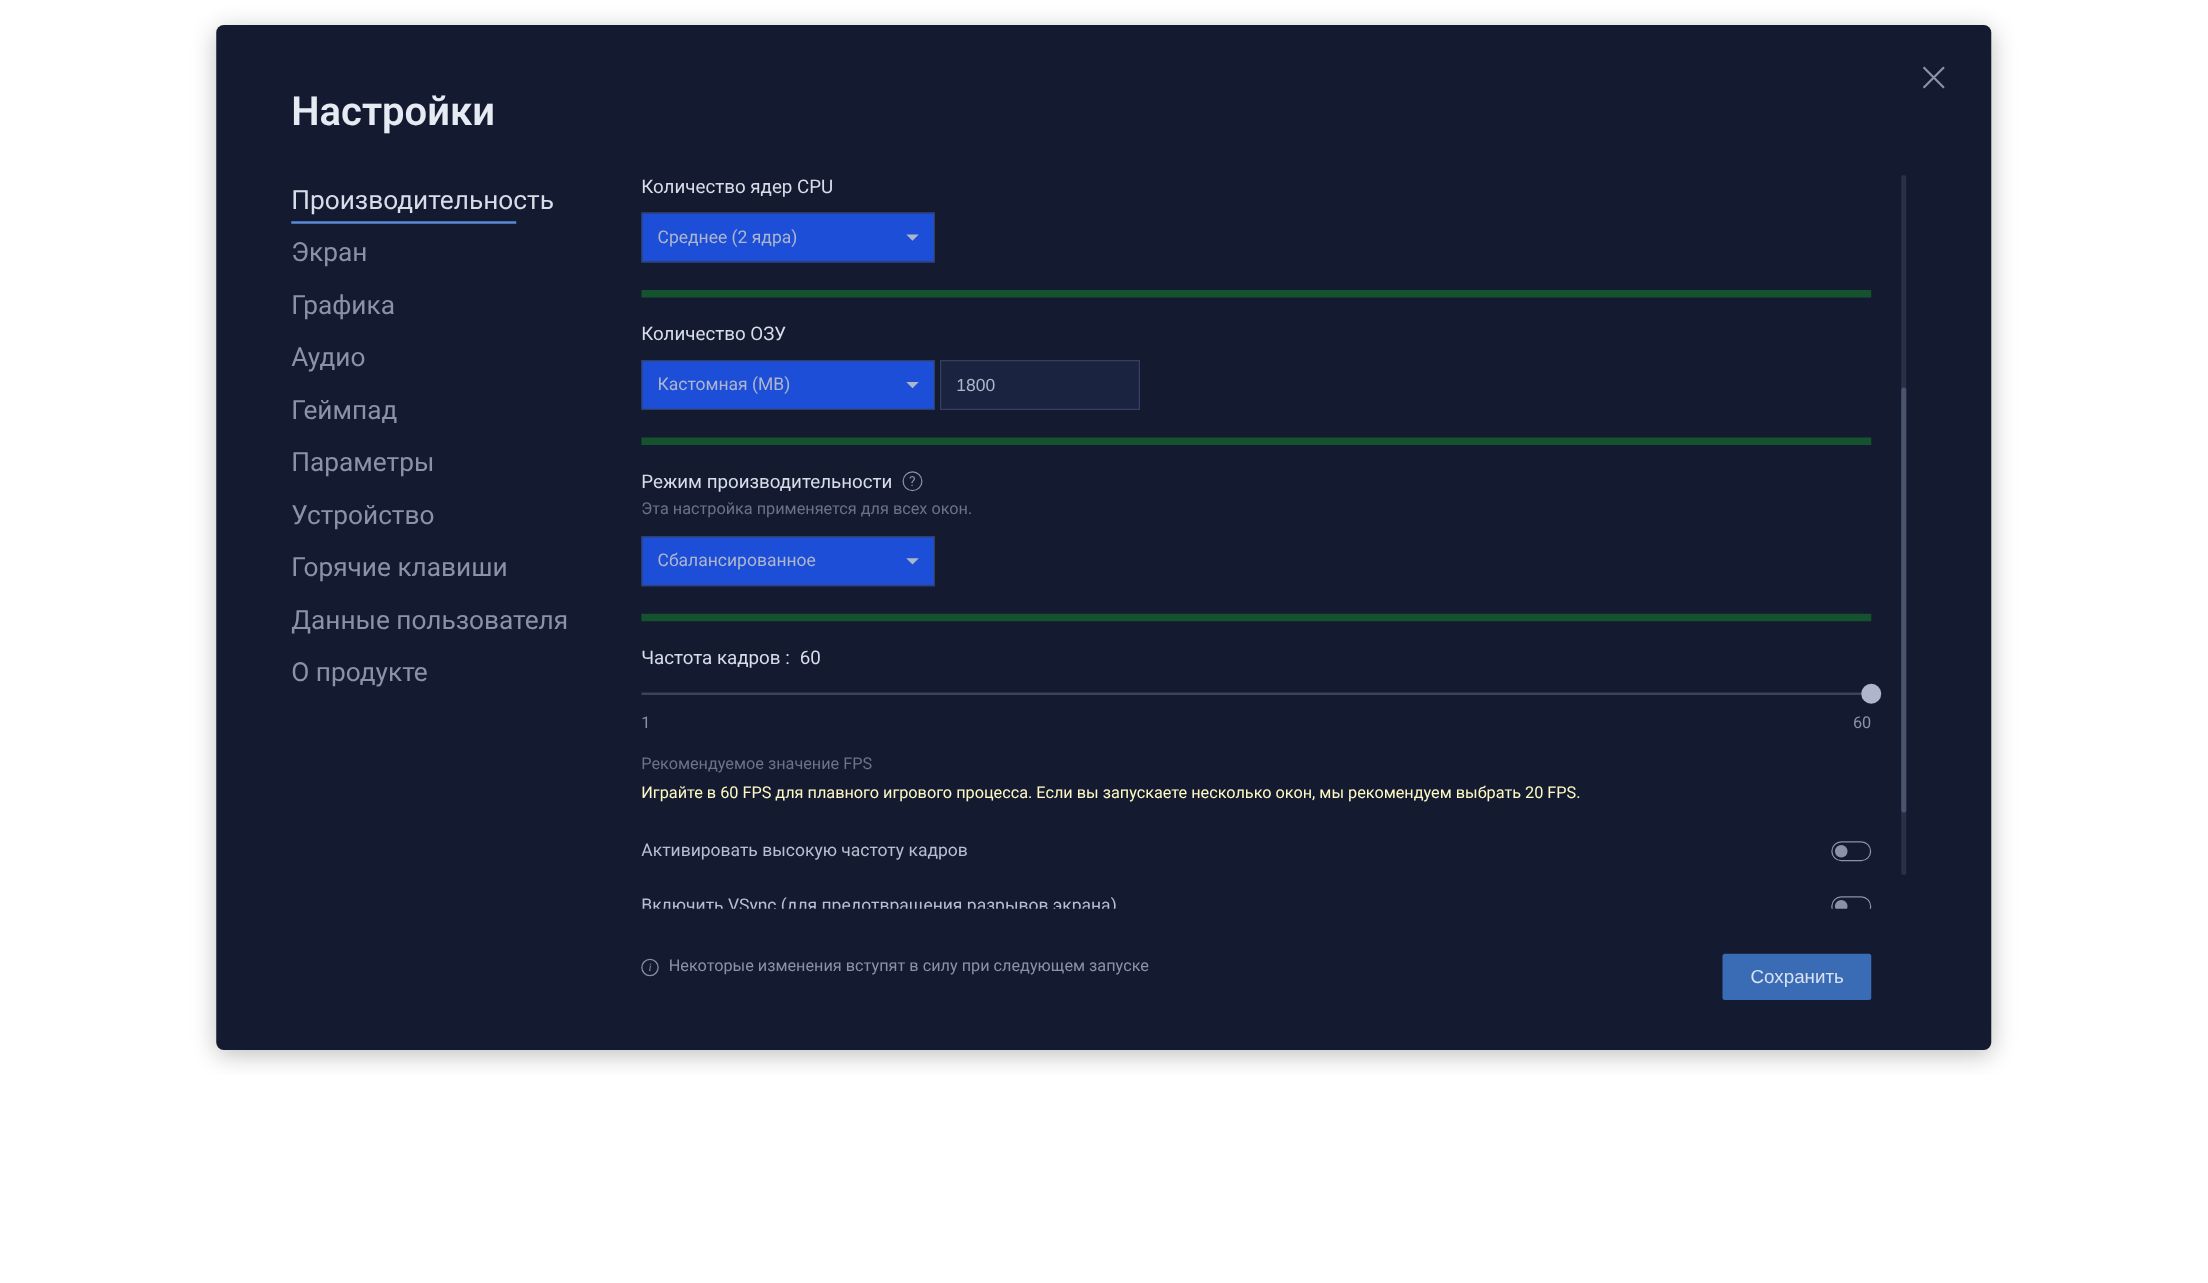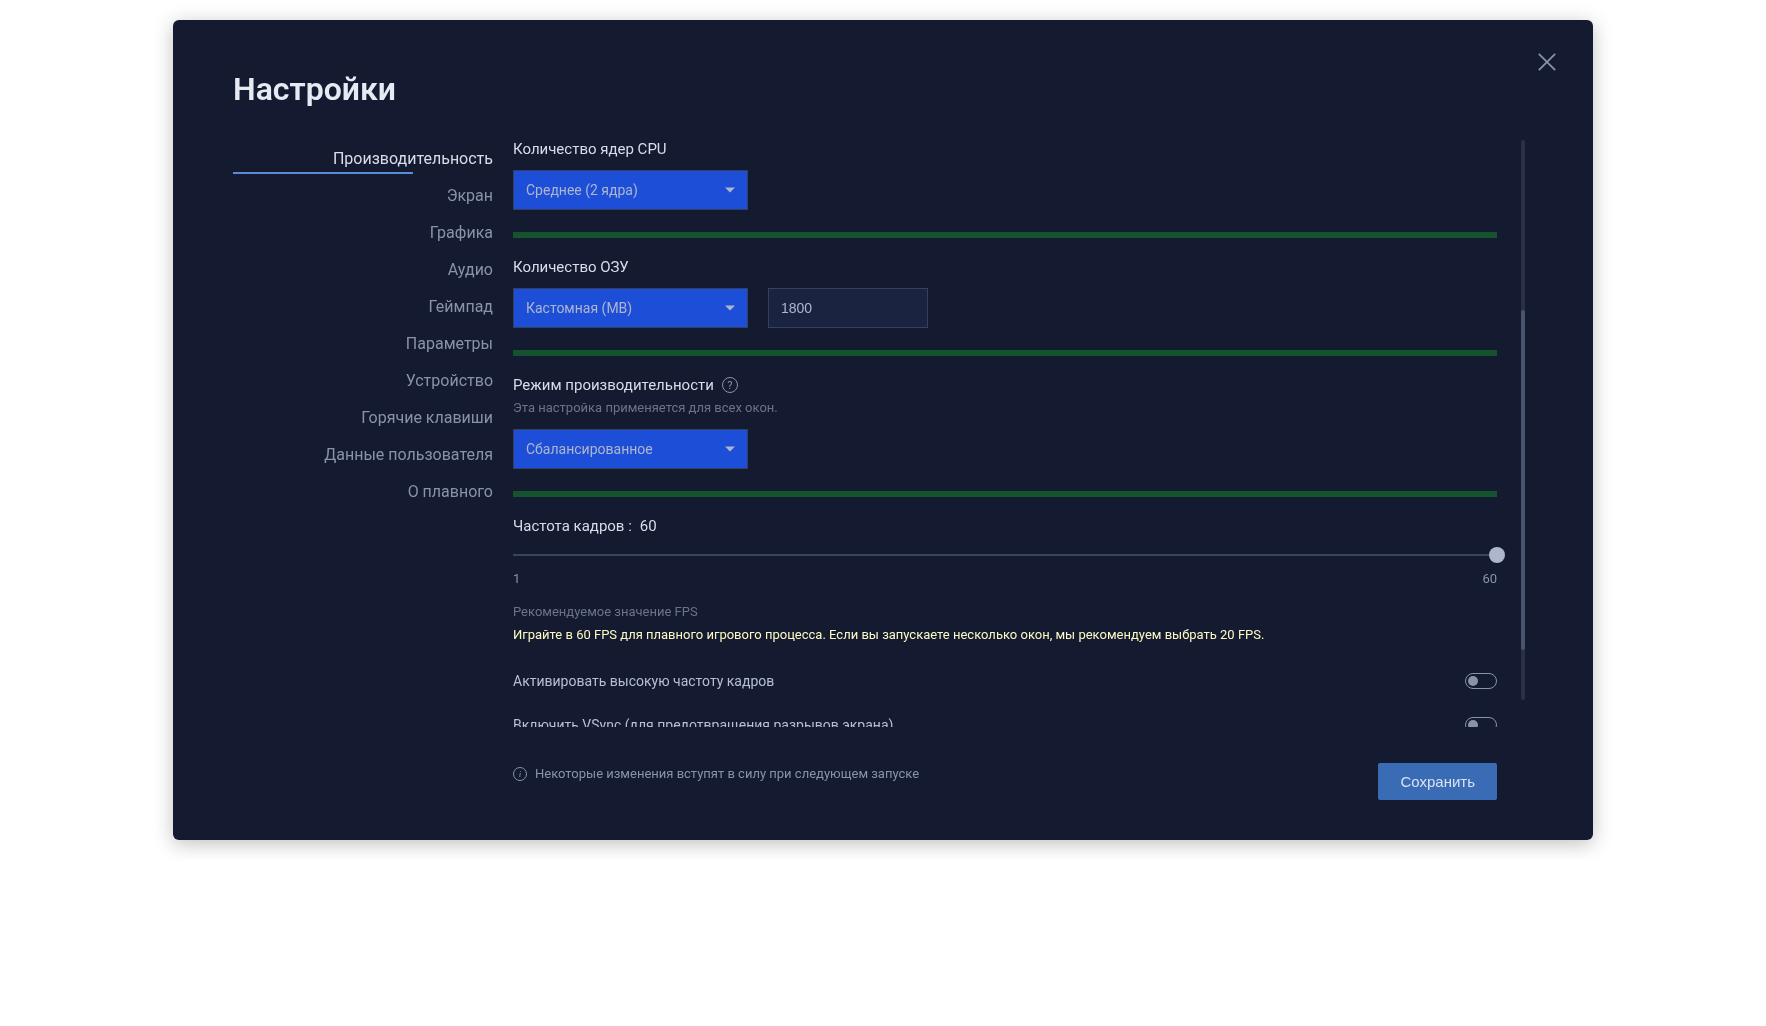--- a/index.html
+++ b/index.html
@@ -39,25 +39,24 @@
     display: flex;
     height: calc(100% - 80px);
   }
   .sidebar {
     width: 280px;
     flex-shrink: 0;
     padding-right: 20px;
   }
   .sidebar-item {
     display: block;
-    font-size: 16px;
+    font-size: 21px;
     color: #8a92a8;
     padding: 9px 0;
     cursor: pointer;
-    text-align: right;
   }
   .sidebar-item.active {
     color: #d8ddea;
     position: relative;
   }
   .sidebar-item.active::after {
     content: "";
     position: absolute;
     left: 0;
     bottom: 3px;
@@ -90,21 +89,21 @@
     display: flex;
     align-items: center;
     gap: 8px;
   }
   .section-sub {
     font-size: 13px;
     color: #6b728a;
     margin-top: -6px;
     margin-bottom: 14px;
   }
-  .row { display: flex; gap: 20px; }
+  .row { display: flex; gap: 4px; }
   .dropdown {
     position: relative;
     width: 235px;
     height: 40px;
     background: #1d4ed8;
     border: 1px solid #34405f;
     display: flex;
     align-items: center;
     padding: 0 12px;
     font-size: 14px;
@@ -278,21 +277,21 @@
     <div class="sidebar">
       <div class="sidebar-item active">Производительность</div>
       <div class="sidebar-item">Экран</div>
       <div class="sidebar-item">Графика</div>
       <div class="sidebar-item">Аудио</div>
       <div class="sidebar-item">Геймпад</div>
       <div class="sidebar-item">Параметры</div>
       <div class="sidebar-item">Устройство</div>
       <div class="sidebar-item">Горячие клавиши</div>
       <div class="sidebar-item">Данные пользователя</div>
-      <div class="sidebar-item">О плавного</div>
+      <div class="sidebar-item">О продукте</div>
     </div>
 
     <div class="main">
       <div class="scroll-area">
 
         <div class="section">
           <div class="section-label">Количество ядер CPU</div>
           <div class="dropdown">
             <span>Среднее (2 ядра)</span>
             <span class="caret"></span>

